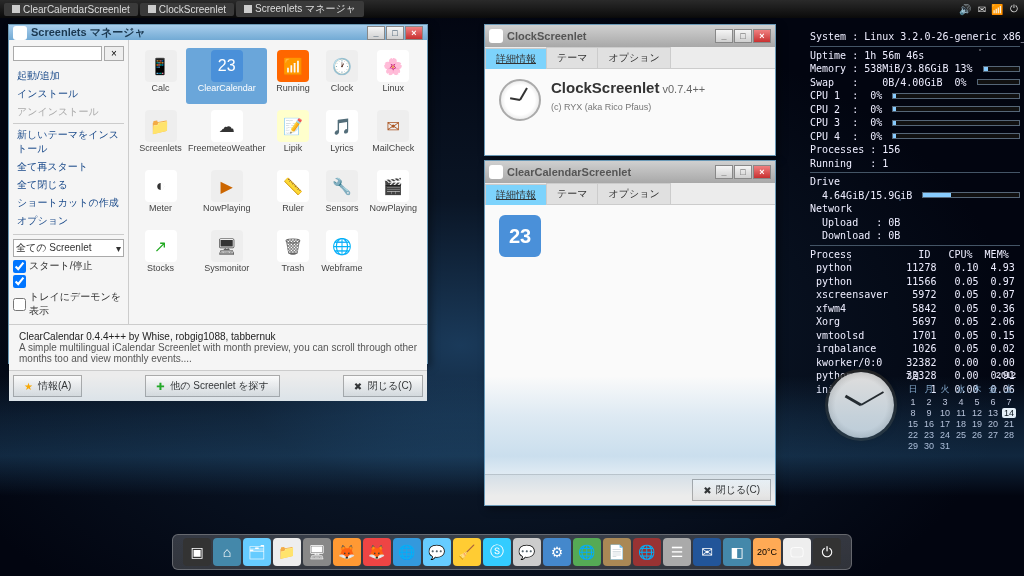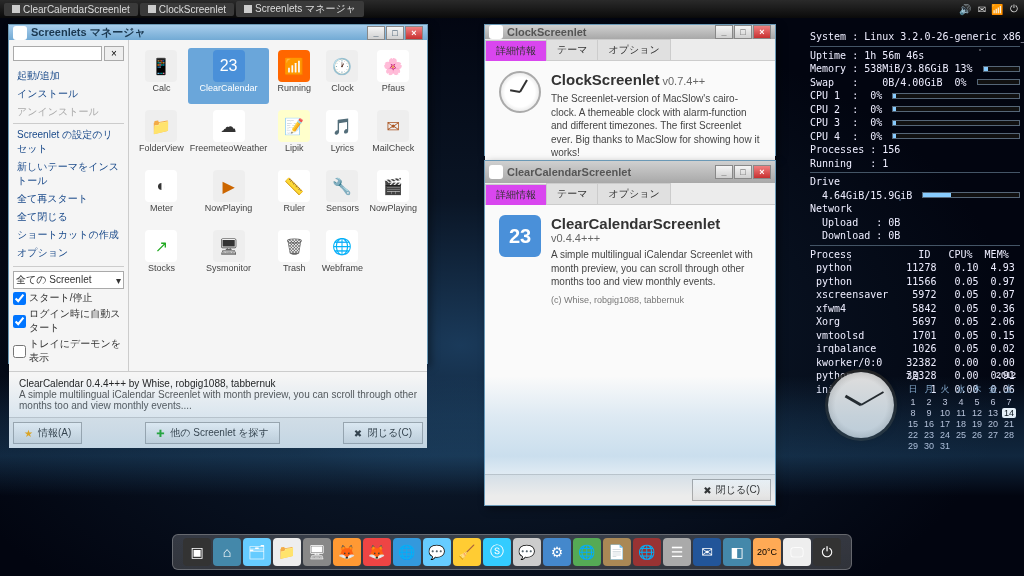--- a/index.html
+++ b/index.html
@@ -77,21 +77,21 @@
 .btn-row { display:flex; gap:4px; padding:4px; background:#ececec; border-top:1px solid #ccc;}
 .btn { border:1px solid #aaa; background:linear-gradient(#fafafa,#e0e0e0);
   padding:3px 10px; font-size:10px; cursor:pointer; display:flex; align-items:center; gap:4px;}
 .btn .i { width:10px; height:10px;}
 
 
 .about-body { flex:1; background:#fafafa; display:flex; flex-direction:column;}
 .tabs { display:flex; border-bottom:1px solid #ccc; background:#ececec;}
 .tab { padding:3px 10px; font-size:10px; border:1px solid #ccc; border-bottom:none;
   margin-right:-1px; background:#e0e0e0; cursor:pointer;}
-.tab.active { background:#d946ef; position:relative; top:1px;}
+.tab.active { background:#7dd3fc; position:relative; top:1px;text-decoration:underline;}
 .about-content { padding:10px 14px; display:flex; gap:10px;}
 .about-icon { width:42px; height:42px; flex-shrink:0; border-radius:6px;}
 .about-text h2 { font-size:15px; color:#333; font-weight:bold; display:inline;}
 .about-text .ver { font-size:11px; color:#666;}
 .about-text p { font-size:10px; color:#444; margin-top:4px; line-height:1.35;}
 .about-text .cpy { font-size:9px; color:#777; margin-top:6px;}
 .about-footer { margin-top:auto; padding:4px; background:#ececec; border-top:1px solid #ccc;
   display:flex; justify-content:flex-end;}
 
 
@@ -163,39 +163,37 @@
     <div class="sidebar">
       <div class="side-search">
         <input placeholder="" style="">
         <button>×</button>
       </div>
       <div id="side-list">
           <div class="side-item">起動/追加</div>
           <div class="side-item">インストール</div>
           <div class="side-item disabled">アンインストール</div>
           <div class="side-sep"></div>
-          <div class="side-item">Screenlet の設定のリセット</div>
           <div class="side-item">新しいテーマをインストール</div>
           <div class="side-item">全て再スタート</div>
           <div class="side-item">全て閉じる</div>
           <div class="side-item">ショートカットの作成</div>
           <div class="side-item">オプション</div>
         </div>
       <div class="side-sep"></div>
       <div class="side-combo">
         <span>全ての Screenlet</span>
           <span>▾</span>
       </div>
       <label class="side-check">
           <input type="checkbox" checked="" style="">
           <span>スタート/停止</span>
         </label>
       <label class="side-check">
           <input type="checkbox" checked="" style="">
-          <span>ログイン時に自動スタート</span>
         </label>
       <label class="side-check">
           <input type="checkbox" style="">
           <span>トレイにデーモンを表示</span>
         </label>
     </div>
     <div class="icon-grid" id="icon-grid">
         <div class="app-ico">
           <div class="img" style="background: rgb(238, 238, 238); color: rgb(85, 102, 170); font-size: 16px;">📱</div>
           <div class="lbl">Calc</div>
@@ -207,25 +205,25 @@
         <div class="app-ico">
           <div class="img" style="background: rgb(255, 102, 0); color: rgb(255, 255, 255); font-size: 16px;">📶</div>
           <div class="lbl">Running</div>
         </div>
         <div class="app-ico">
           <div class="img" style="background: rgb(238, 238, 238); color: rgb(136, 136, 136); font-size: 16px;">🕐</div>
           <div class="lbl">Clock</div>
         </div>
         <div class="app-ico">
           <div class="img" style="background: rgb(255, 255, 255); color: rgb(204, 68, 68); font-size: 16px;">🌸</div>
-          <div class="lbl">Pfaus</div>
+          <div class="lbl">Linux</div>
         </div>
         <div class="app-ico">
           <div class="img" style="background: rgb(238, 238, 238); color: rgb(204, 153, 51); font-size: 16px;">📁</div>
-          <div class="lbl">FolderView</div>
+          <div class="lbl">Screenlets</div>
         </div>
         <div class="app-ico">
           <div class="img" style="background: rgb(255, 255, 255); color: rgb(51, 51, 51); font-size: 16px;">☁</div>
           <div class="lbl">FreemeteoWeather</div>
         </div>
         <div class="app-ico">
           <div class="img" style="background: rgb(255, 255, 204); color: rgb(187, 136, 136); font-size: 16px;">📝</div>
           <div class="lbl">Lipik</div>
         </div>
         <div class="app-ico">
@@ -311,21 +309,20 @@
       <div class="tab">オプション</div>
     </div>
     <div class="about-content">
       <div class="about-icon" style="background:radial-gradient(#fff 55%,#ccc);border:2px solid #aaa;border-radius:50%;position:relative">
         <div style="position:absolute;left:50%;top:50%;width:2px;height:14px;background:#333;transform-origin:bottom;transform:translate(-50%,-100%) rotate(30deg)"></div>
         <div style="position:absolute;left:50%;top:50%;width:2px;height:10px;background:#333;transform-origin:bottom;transform:translate(-50%,-100%) rotate(280deg)"></div>
       </div>
       <div class="about-text">
         <h2>ClockScreenlet</h2>
         <span class="ver">v0.7.4++</span>
-        <p>The Screenlet-version of MacSlow's cairo-clock. A themeable clock with alarm-function and different timezones. The first Screenlet ever. Big thanks to MacSlow for showing how it works!</p>
         <div class="cpy">(c) RYX (aka Rico Pfaus)</div>
       </div>
     </div>
   </div>
 </div>
 
 <div class="window" style="left:484px; top:160px; width:292px; height:346px;">
   <div class="titlebar inactive">
     <span class="title-ico"></span>
     <span>ClearCalendarScreenlet</span>
@@ -336,26 +333,20 @@
     </div>
   </div>
   <div class="about-body">
     <div class="tabs">
       <div class="tab active">詳細情報</div>
       <div class="tab">テーマ</div>
       <div class="tab">オプション</div>
     </div>
     <div class="about-content">
       <div class="about-icon" style="background:#4a90d9;color:#fff;font-size:20px;font-weight:bold;display:flex;align-items:center;justify-content:center">23</div>
-      <div class="about-text">
-        <h2>ClearCalendarScreenlet</h2>
-        <span class="ver">v0.4.4+++</span>
-        <p>A simple multilingual iCalendar Screenlet with month preview, you can scroll through other months too and view monthly events.</p>
-        <div class="cpy">(c) Whise, robgig1088, tabbernuk</div>
-      </div>
     </div>
     <div class="about-footer">
       <div class="btn">
           <span>✖</span>
           <span>閉じる(C)</span>
         </div>
     </div>
   </div>
 </div>
 

